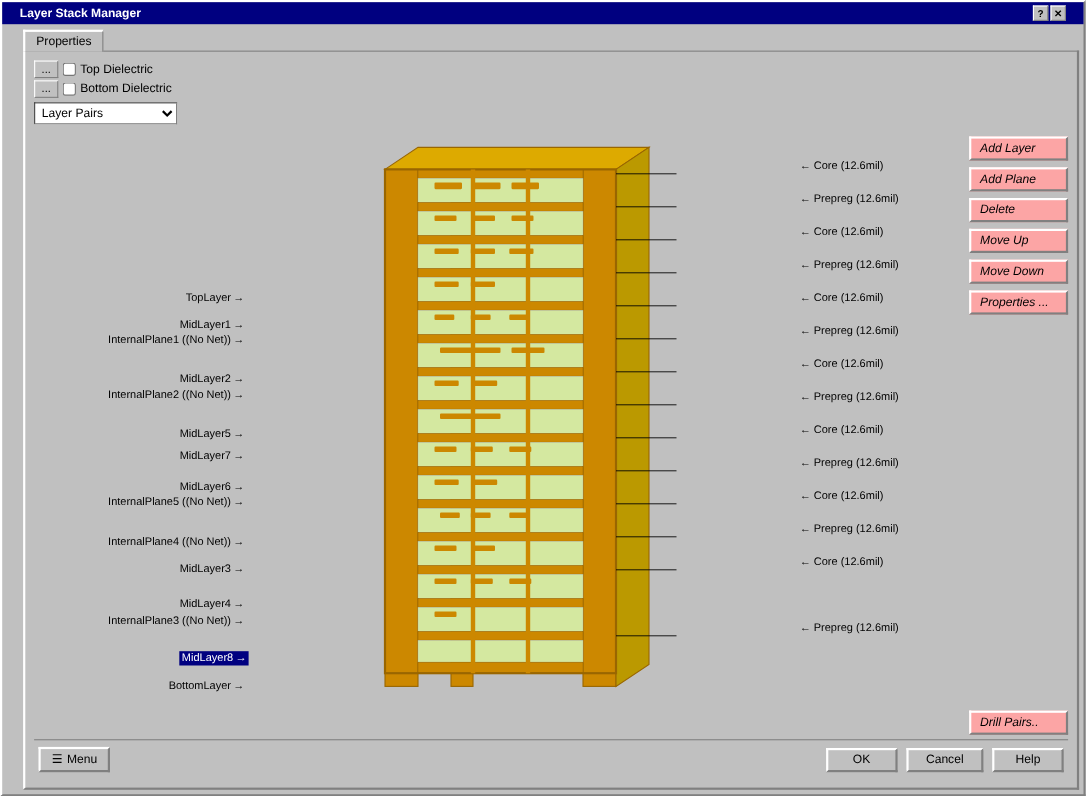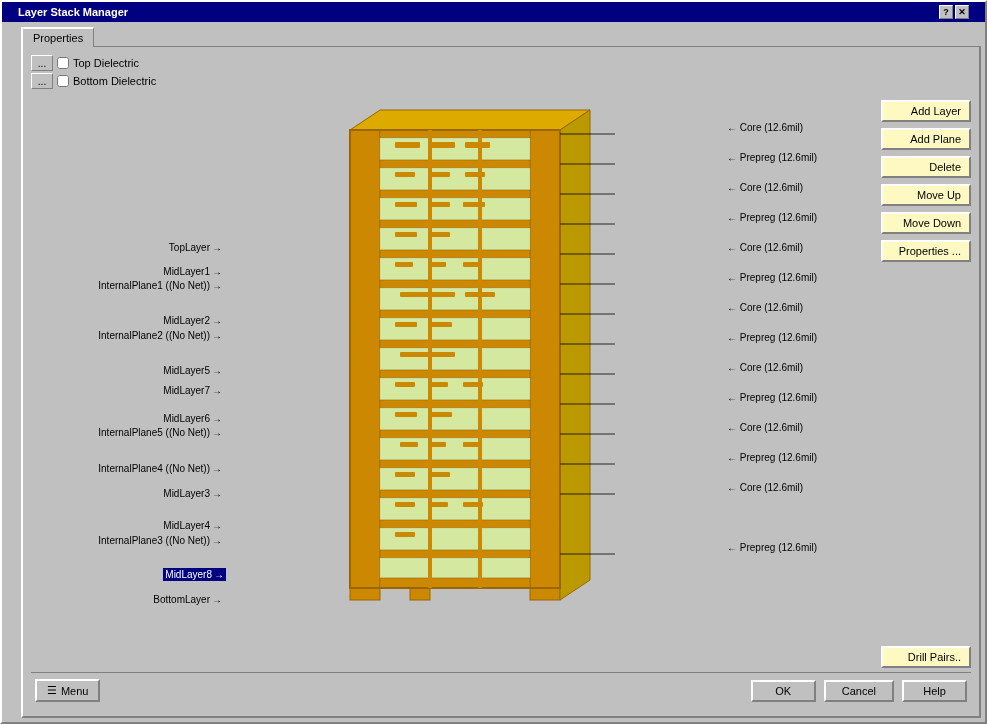--- a/index.html
+++ b/index.html
@@ -185,29 +185,30 @@
       gap: 2px;
     }
     .right-buttons {
       display: flex;
       flex-direction: column;
       gap: 6px;
       min-width: 90px;
       padding-top: 5px;
     }
     .win-btn {
-      background: #fef9c3;
+      background: #fca5a5;
       border: 2px solid #ffffff;
       border-right-color: #808080;
       border-bottom-color: #808080;
       padding: 3px 8px;
       font-size: 11px;
       cursor: pointer;
-      text-align: right;
+      text-align: left;
       min-width: 85px;
+      font-style: italic;
     }
     .footer {
       display: flex;
       justify-content: space-between;
       align-items: center;
       padding: 6px 4px;
       border-top: 1px solid #808080;
       margin-top: 4px;
     }
     .footer-left {
@@ -271,20 +272,25 @@
         <div class="top-controls">
           <div class="checkbox-row">
             <button class="ellipsis-btn">...</button>
             <input type="checkbox" style="">
             <span>Top Dielectric</span>
           </div>
           <div class="checkbox-row">
             <button class="ellipsis-btn">...</button>
             <input type="checkbox" style="">
             <span>Bottom Dielectric</span>
+          </div>
+          <div class="dropdown-row">
+            <select>
+              <option>Layer Pairs</option>
+            </select>
           </div>
         </div>
 
         <div class="body-section">
 
           <div class="left-labels" style="position:relative; width:195px; height:510px;">
             <div class="layer-label" style="top:147px;">
               <span>TopLayer</span>
               <span class="layer-arrow">→</span>
             </div>

